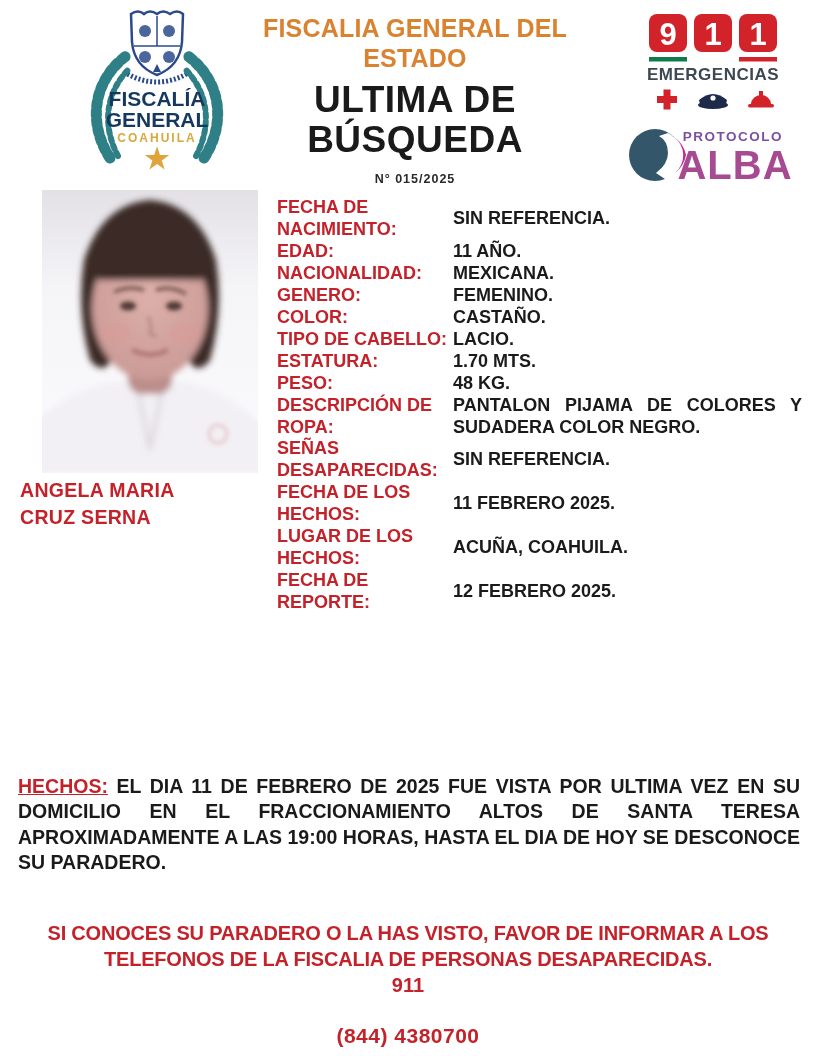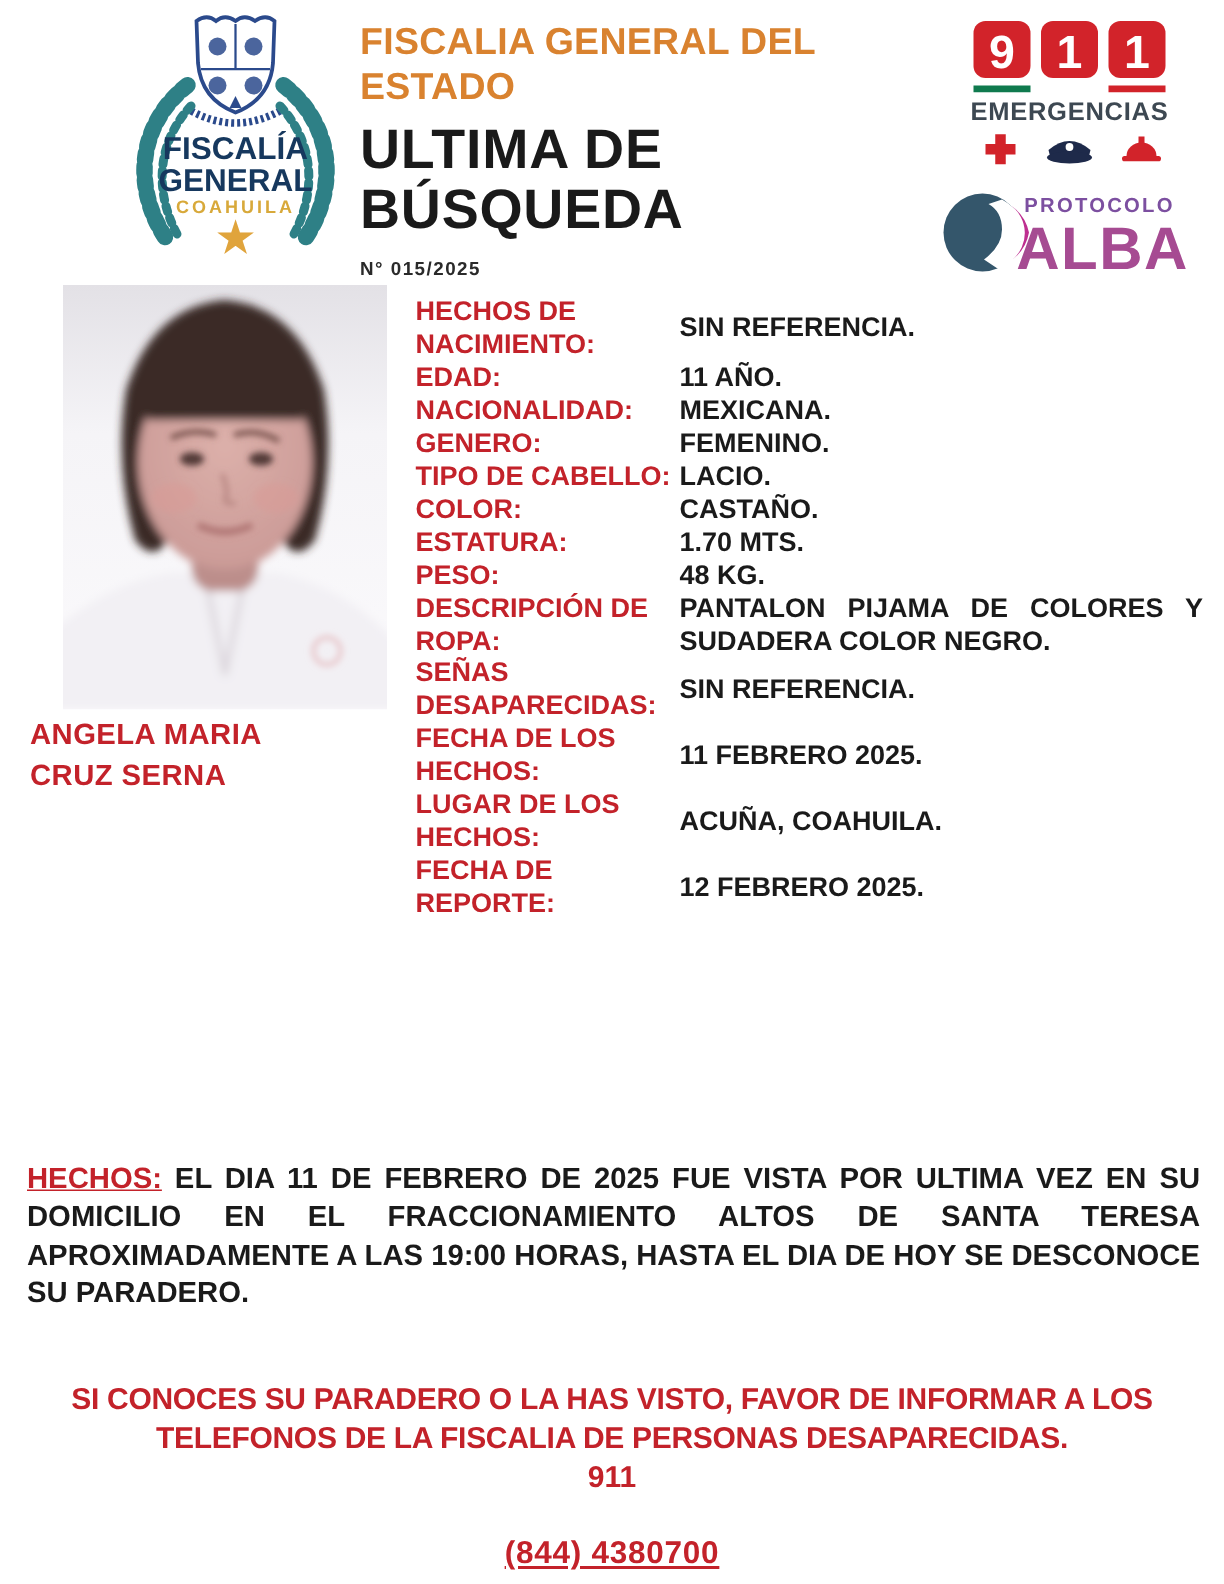--- a/index.html
+++ b/index.html
@@ -5,21 +5,21 @@
   * { margin:0; padding:0; box-sizing:border-box; }
   html,body { background:#ffffff; }
   body { font-family:"Liberation Sans", sans-serif; }
   .page {
     position:relative; width:816px; height:1056px; margin:0 auto;
     background:#ffffff; overflow:hidden; font-weight:bold;
   }
 
   
   .fiscalia-logo { position:absolute; left:72px; top:6px; width:170px; height:168px; }
-  .header-center { position:absolute; left:240px; top:14px; width:350px; }
+  .header-center { position:absolute; left:240px; top:14px; width:350px; text-align:center; }
   .agency-name { color:#D9822F; font-size:25px; line-height:1.18; letter-spacing:0.2px; }
   .report-title { color:#1A1A1A; font-size:37px; line-height:1.08; margin-top:7px; letter-spacing:0.5px; }
   .report-no { color:#2A2A2A; font-size:12.5px; margin-top:12px; letter-spacing:1px; }
   .logo-911 { position:absolute; left:643px; top:12px; width:140px; height:108px; }
   .logo-alba { position:absolute; left:628px; top:124px; width:165px; height:66px; }
 
   
   .photo-frame { position:absolute; left:42px; top:190px; width:216px; height:283px; overflow:hidden; }
   .person-name { position:absolute; left:20px; top:477px; width:258px; text-align:left;
                  color:#C3222A; font-size:19.5px; line-height:1.4; letter-spacing:0.3px; }
@@ -32,21 +32,21 @@
 
   
   .hechos { position:absolute; left:18px; top:774px; width:782px; color:#1A1A1A;
             font-size:19.5px; line-height:1.3; text-align:justify; }
   .hechos .hl { color:#C3222A;text-decoration:underline; }
 
   
   .footer { position:absolute; left:23px; top:920px; width:770px; text-align:center; color:#C3222A; }
   .footer-notice { font-size:20px; line-height:1.3; letter-spacing:-0.2px; }
   .footer-911 { font-size:20px; line-height:1.3; }
-  .footer-phone { font-size:21px; margin-top:26px; letter-spacing:0.5px;text-decoration:underline; }
+  .footer-phone { font-size:21px; margin-top:26px; letter-spacing:0.5px; }
 
   svg text { font-family:"Liberation Sans", sans-serif; font-weight:bold; }
 </style>
 </head>
 <body>
 
 <div class="page">
 
   <div class="fiscalia-logo">
     <svg width="170" height="168" viewBox="0 0 170 168">
@@ -172,42 +172,42 @@
 
         <circle cx="176" cy="244" r="9" fill="none" stroke="#E8C8CC" stroke-width="3"></circle>
       </g>
     </svg>
   </div>
 
   <div class="person-name"><span>ANGELA MARIA</span><br><span>CRUZ SERNA</span></div>
 
   <div class="fields">
     <div class="frow">
-        <div class="flabel">HECHOS DE NACIMIENTO:</div>
+        <div class="flabel">FECHA DE NACIMIENTO:</div>
         <div class="fvalue">SIN REFERENCIA.</div>
       </div>
     <div class="frow">
         <div class="flabel">EDAD:</div>
         <div class="fvalue">11 AÑO.</div>
       </div>
     <div class="frow">
         <div class="flabel">NACIONALIDAD:</div>
         <div class="fvalue">MEXICANA.</div>
       </div>
     <div class="frow">
         <div class="flabel">GENERO:</div>
         <div class="fvalue">FEMENINO.</div>
       </div>
     <div class="frow">
+        <div class="flabel">COLOR:</div>
+        <div class="fvalue">CASTAÑO.</div>
+      </div>
+    <div class="frow">
         <div class="flabel">TIPO DE CABELLO:</div>
         <div class="fvalue">LACIO.</div>
-      </div>
-    <div class="frow">
-        <div class="flabel">COLOR:</div>
-        <div class="fvalue">CASTAÑO.</div>
       </div>
     <div class="frow">
         <div class="flabel">ESTATURA:</div>
         <div class="fvalue">1.70 MTS.</div>
       </div>
     <div class="frow">
         <div class="flabel">PESO:</div>
         <div class="fvalue">48 KG.</div>
       </div>
     <div class="frow">

